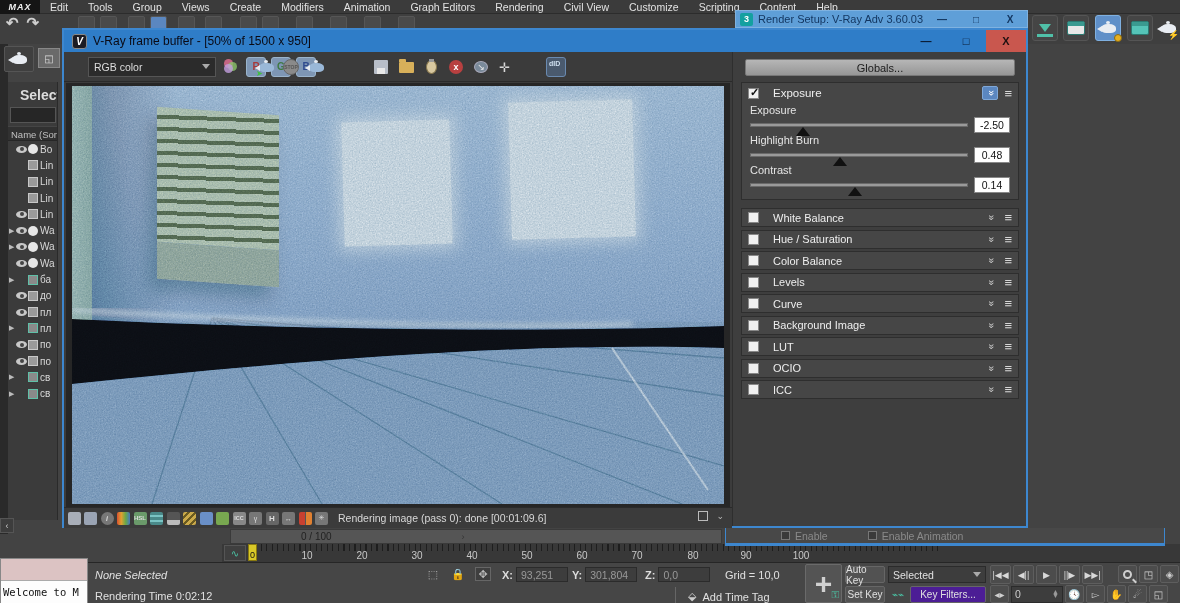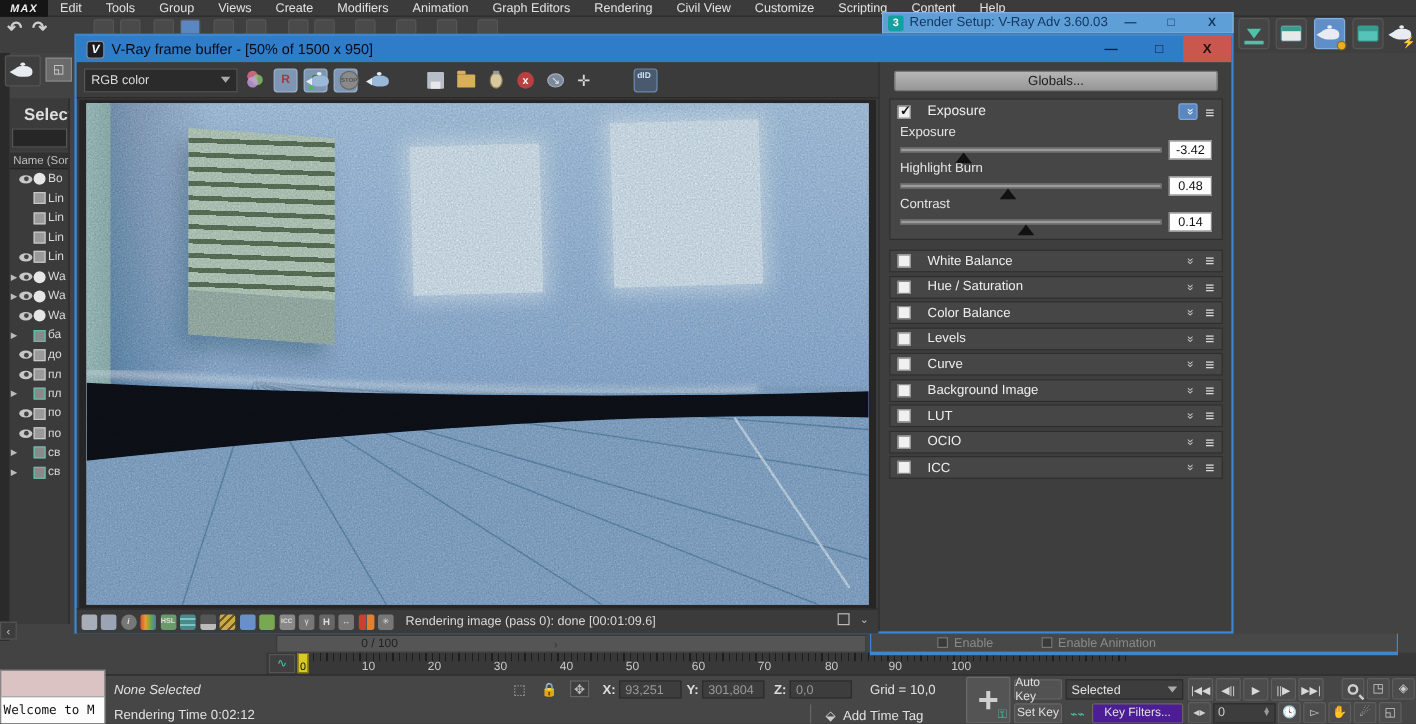--- a/index.html
+++ b/index.html
@@ -49,21 +49,21 @@
   
   #vfb { left:62px; top:28px; width:966px; height:500px; background:#3c3c3c; border:2px solid #3d87cf; z-index:10; }
   #vfb-titlebar { position:absolute; left:0; top:0; right:0; height:22px; background:#2f7dc8; display:flex; align-items:center; }
   #vfb-logo { width:15px; height:15px; margin:0 6px 0 8px; background:#1c1c24; border:1px solid #888; border-radius:3px; color:#fff; font-size:10px; font-weight:bold; display:flex; align-items:center; justify-content:center; font-style:italic; }
   #vfb-title { font-size:12px; color:#0a0a14; }
   #vfb-buttons { position:absolute; right:0; top:0; height:22px; display:flex; }
   .win-btn { width:40px; height:22px; display:flex; align-items:center; justify-content:center; font-size:11px; font-weight:bold; color:#0a1a30; }
   .win-btn.close { background:#c9574e; color:#201010; }
 
   #vfb-toolbar { position:absolute; left:0; top:22px; width:668px; height:30px; background:#3b3b3b; border-bottom:1px solid #2a2a2a; display:flex; align-items:center; }
-  #channel-select { width:128px; height:20px; margin-left:6px; background:#2b2b2b; border:1px solid #555; display:flex; align-items:center; justify-content:space-between; padding:0 5px; }
+  #channel-select { width:128px; height:20px; margin-left:24px; background:#2b2b2b; border:1px solid #555; display:flex; align-items:center; justify-content:space-between; padding:0 5px; }
   #channel-select span { font-size:10.5px; color:#ddd; }
   .dd-arrow { width:0; height:0; border-left:4px solid transparent; border-right:4px solid transparent; border-top:5px solid #aaa; }
   .vfb-ico { width:20px; height:20px; margin-left:5px; display:flex; align-items:center; justify-content:center; position:relative; flex:none; border-radius:3px; font-size:10px; }
   .chan-btn { background:#7e96b4; border:1px solid #9ab4cc; font-weight:bold; }
   .i-red-channel-icon { color:#a83838; }
   .i-green-channel-icon { color:#3f7a42; }
   .i-blue-channel-icon { color:#2f4a8e; }
   .circle14 { width:14px; height:14px; border-radius:50%; }
   .i-rgb-circles-icon .c1 { position:absolute; left:3px; top:2px; width:9px; height:9px; border-radius:50%; background:#d46a8c; opacity:.9; }
   .i-rgb-circles-icon .c2 { position:absolute; left:7px; top:5px; width:9px; height:9px; border-radius:50%; background:#8cc46a; opacity:.8; }
@@ -540,21 +540,21 @@
         <span class="burger">≡</span>
       </div>
       <div>
 
       <div class="slider-row">
             <div class="slider-label">Exposure</div>
             <div class="slider-line">
               <div class="slider-track">
                 <div class="slider-thumb" style="left: 24%;"></div>
               </div>
-              <div class="value-box">-3.42</div>
+              <div class="value-box">-2.50</div>
             </div>
           </div>
           <div class="slider-row">
             <div class="slider-label">Highlight Burn</div>
             <div class="slider-line">
               <div class="slider-track">
                 <div class="slider-thumb" style="left: 41%;"></div>
               </div>
               <div class="value-box">0.48</div>
             </div>

